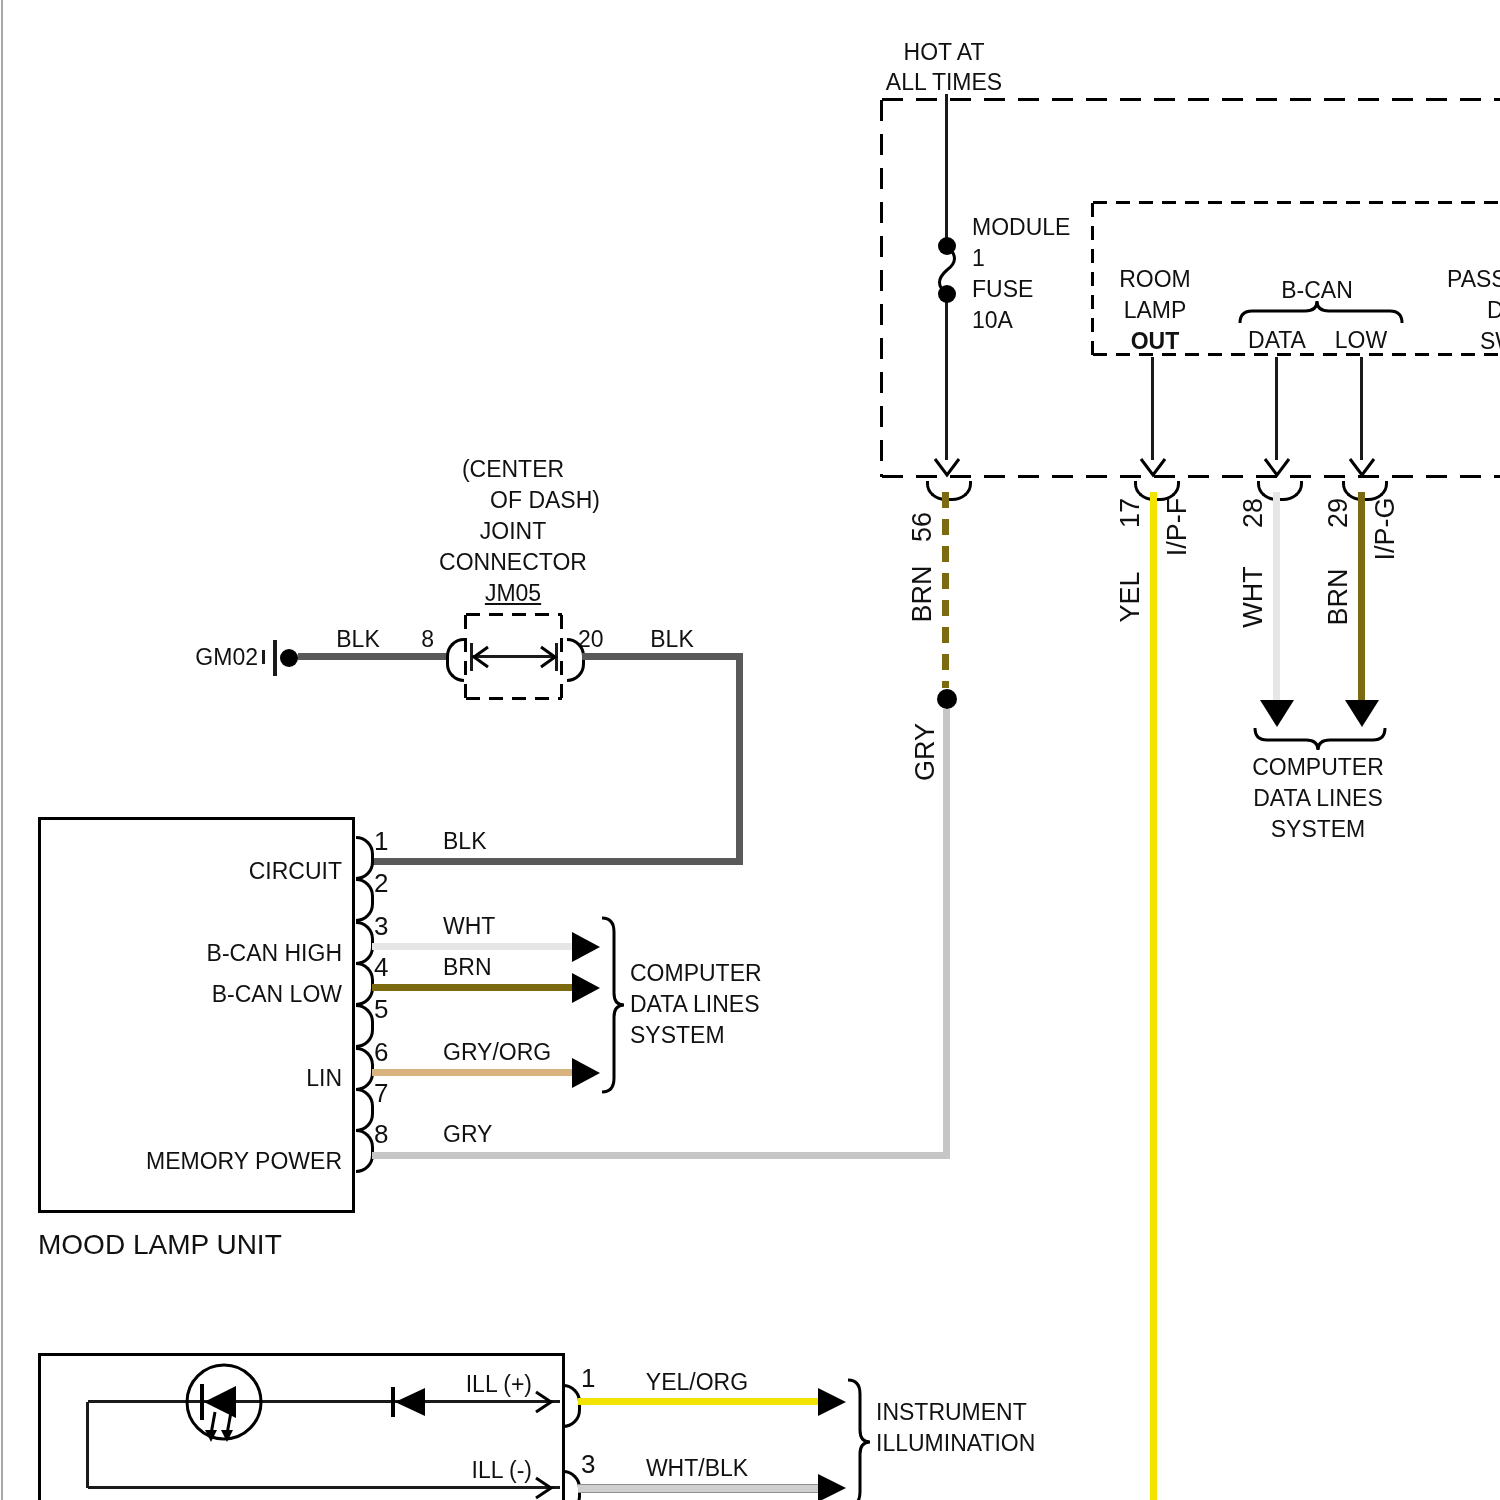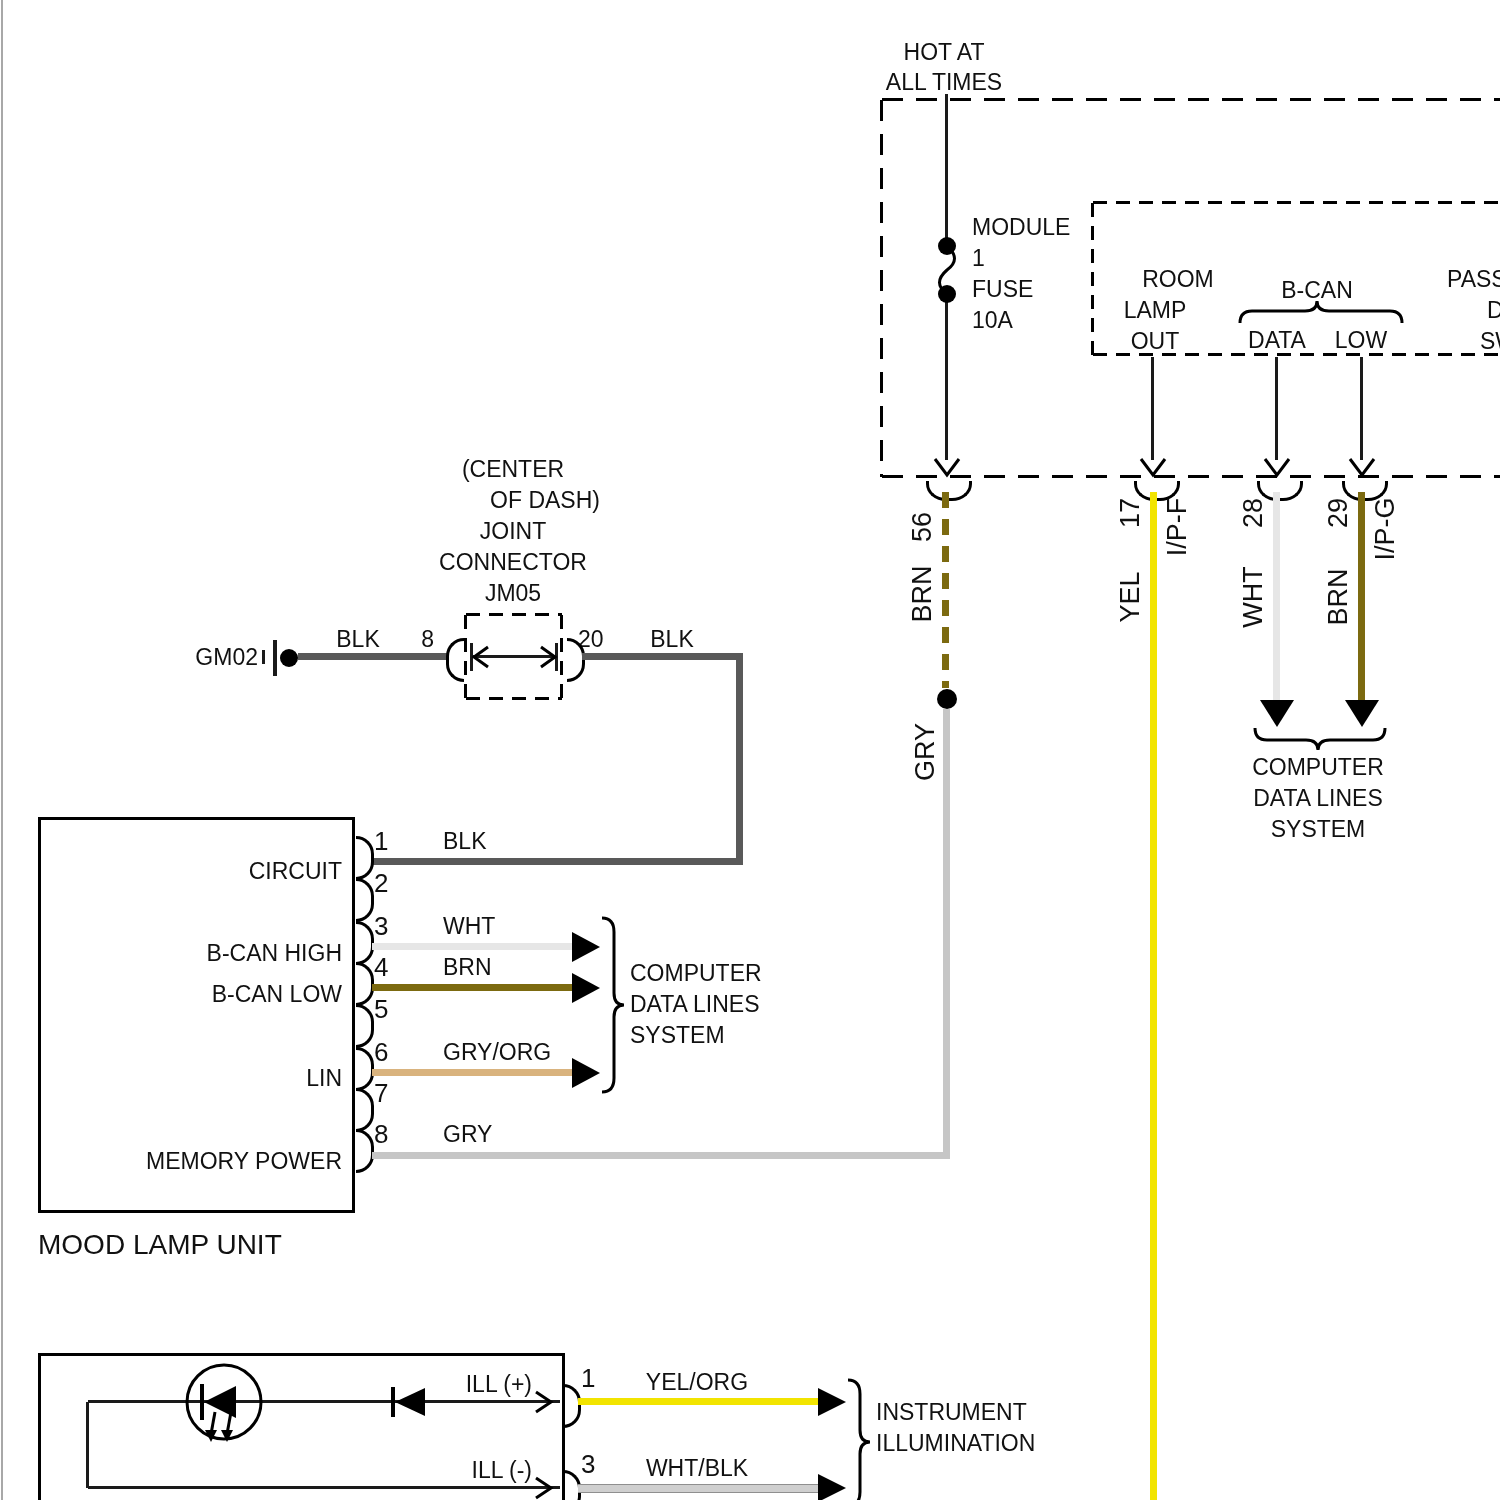--- a/index.html
+++ b/index.html
@@ -42,23 +42,23 @@
   <div class="dash-v small" style="left:1091px;top:203px;height:152px;"></div>
   <div class="dash-h small" style="left:1093px;top:353px;width:407px;"></div>
 
   <div class="thin" style="left:945px;top:94px;width:3px;height:144px;"></div>
   <div class="thin" style="left:945px;top:295px;width:3px;height:165px;"></div>
   <div class="t" style="left:972px;top:212px;">MODULE</div>
   <div class="t" style="left:972px;top:243px;">1</div>
   <div class="t" style="left:972px;top:274px;">FUSE</div>
   <div class="t" style="left:972px;top:305px;">10A</div>
 
-  <div class="t tc" style="left:1155px;top:264px;margin-left:23px;">ROOM</div>
+  <div class="t tc" style="left:1155px;top:264px;">ROOM</div>
   <div class="t tc" style="left:1155px;top:295px;">LAMP</div>
-  <div class="t tc" style="left:1155px;top:326px;">OUT</div>
+  <div class="t tc" style="left:1155px;top:326px;font-weight:bold;">OUT</div>
   <div class="t tc" style="left:1317px;top:275px;">B-CAN</div>
   <div class="t tc" style="left:1277px;top:325px;">DATA</div>
   <div class="t tc" style="left:1361px;top:325px;">LOW</div>
   <div class="t" style="left:1447px;top:264px;">PASS</div>
   <div class="t" style="left:1487px;top:295px;">D</div>
   <div class="t" style="left:1480px;top:326px;">SW</div>
 
   <div class="thin" style="left:1151px;top:357px;width:3px;height:103px;"></div>
   <div class="thin" style="left:1275px;top:357px;width:3px;height:103px;"></div>
   <div class="thin" style="left:1360px;top:357px;width:3px;height:103px;"></div>
@@ -87,21 +87,21 @@
   <div class="vt" style="left:925px;top:752px;">GRY</div>
 
   <div class="t tc" style="left:1318px;top:752px;">COMPUTER</div>
   <div class="t tc" style="left:1318px;top:783px;">DATA LINES</div>
   <div class="t tc" style="left:1318px;top:814px;">SYSTEM</div>
 
   <div class="t tc" style="left:513px;top:454px;">(CENTER</div>
   <div class="t tc" style="left:513px;top:485px;margin-left:32px;">OF DASH)</div>
   <div class="t tc" style="left:513px;top:516px;">JOINT</div>
   <div class="t tc" style="left:513px;top:547px;">CONNECTOR</div>
-  <div class="t tc" style="left:513px;top:578px;">JM05</div>
+  <div class="t tc" style="left:513px;top:578px;text-decoration:underline;">JM05</div>
 
   <div class="t tr" style="left:258px;top:642px;">GM02</div>
   <div class="thin" style="left:262px;top:650px;width:3px;height:14px;"></div>
   <div class="thin" style="left:273px;top:640px;width:4px;height:36px;"></div>
 
   <div class="t tc" style="left:358px;top:624px;">BLK</div>
   <div class="t tr" style="left:434px;top:624px;">8</div>
   <div class="t" style="left:578px;top:624px;">20</div>
   <div class="t tc" style="left:672px;top:624px;">BLK</div>
 

